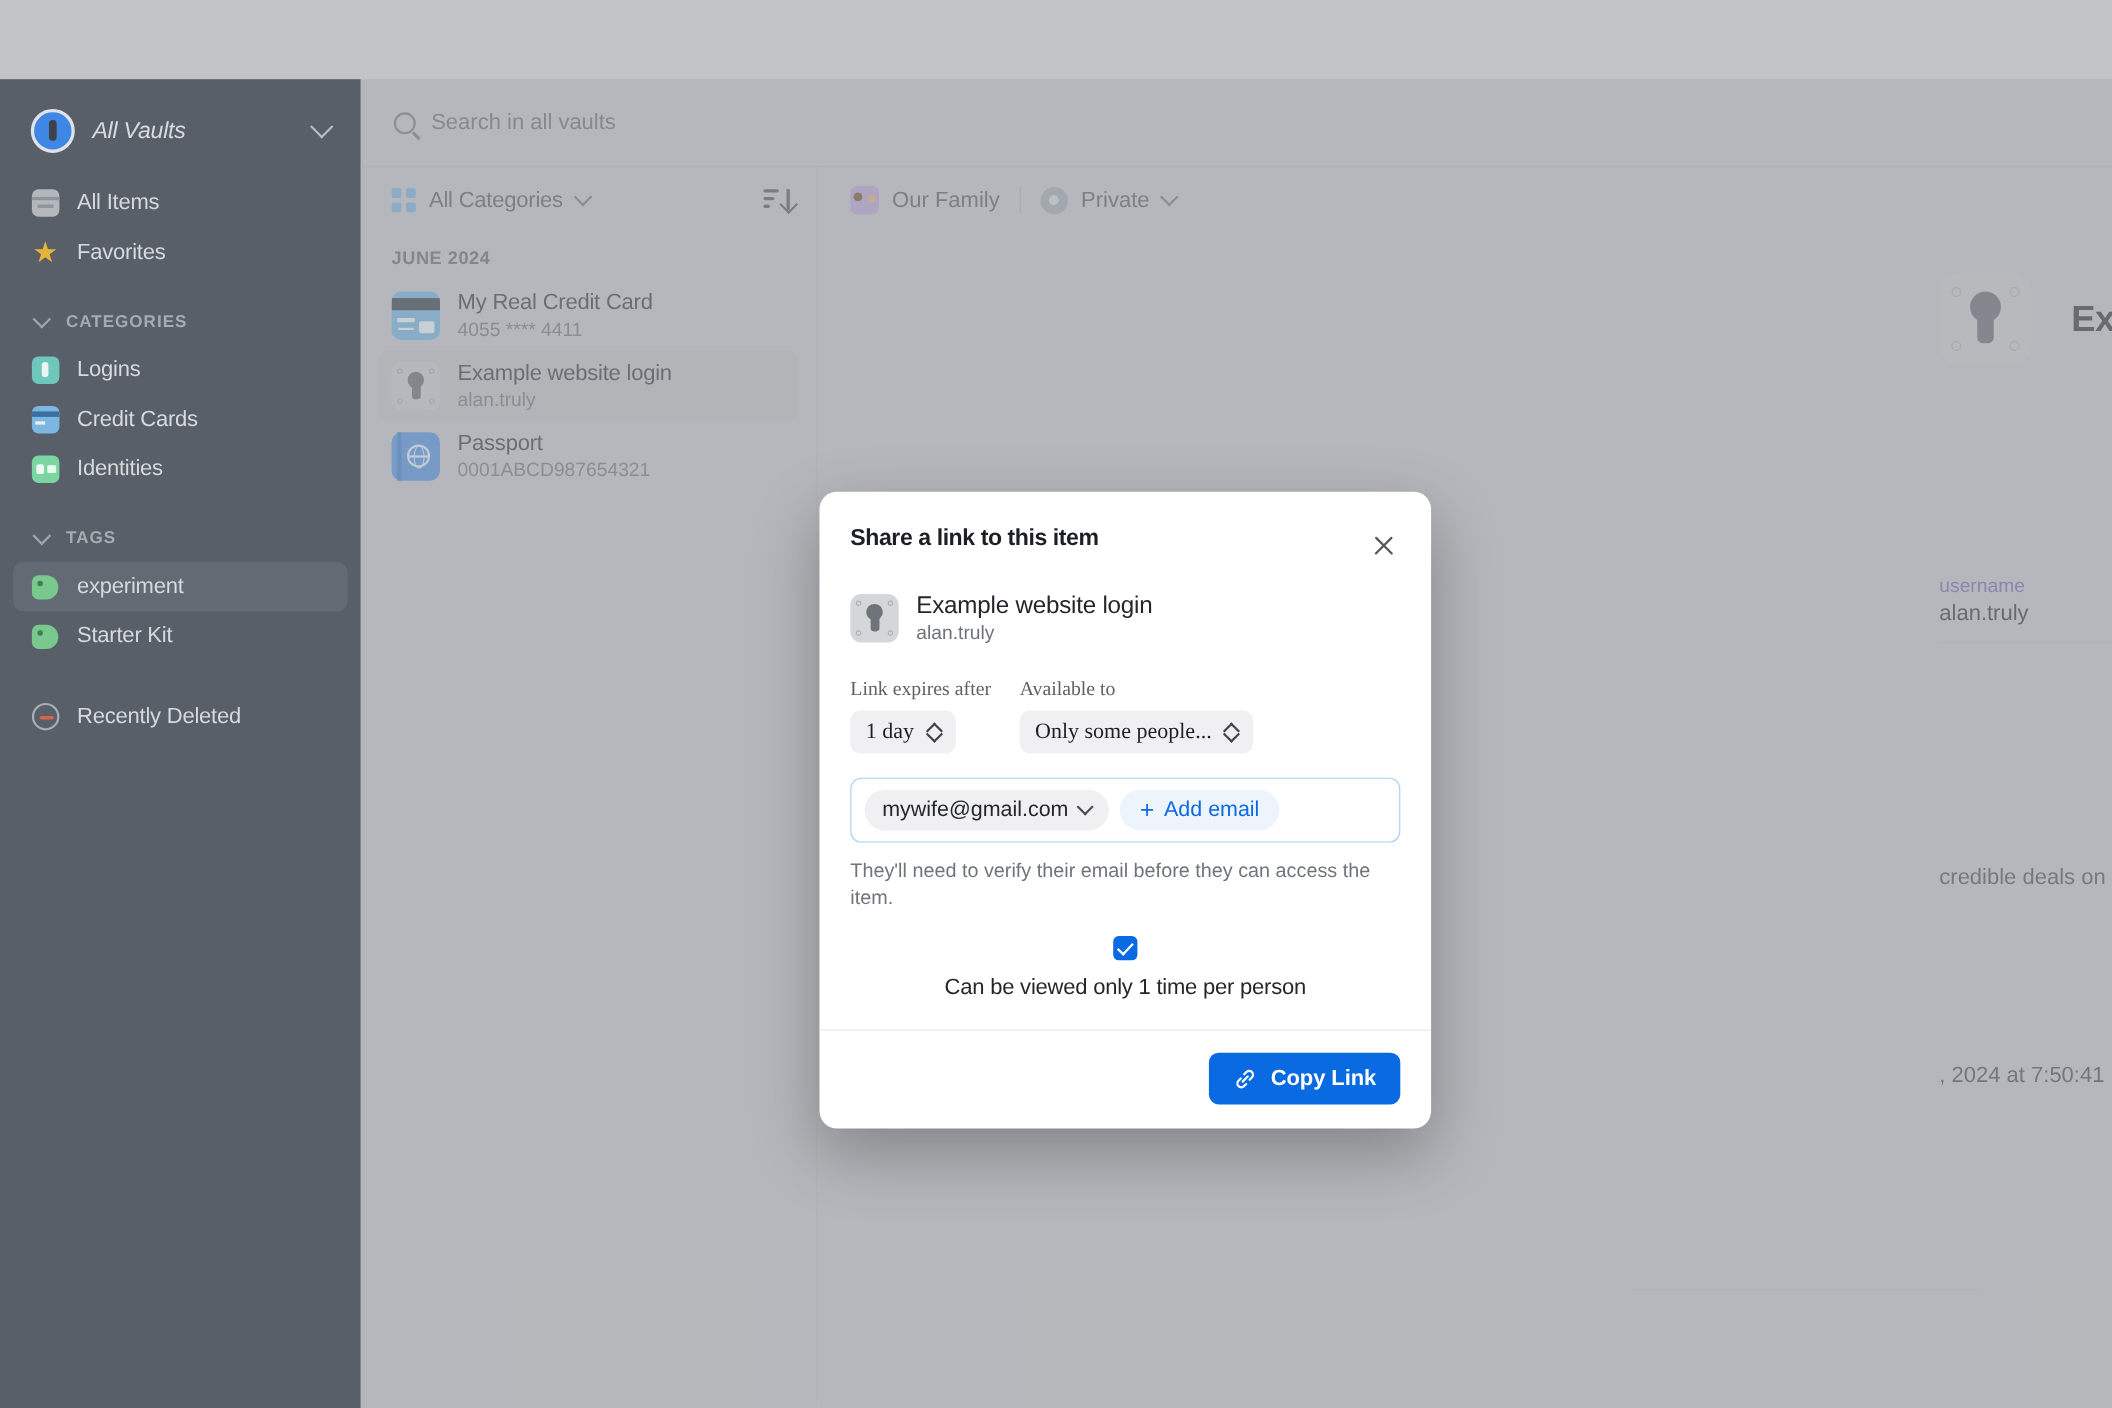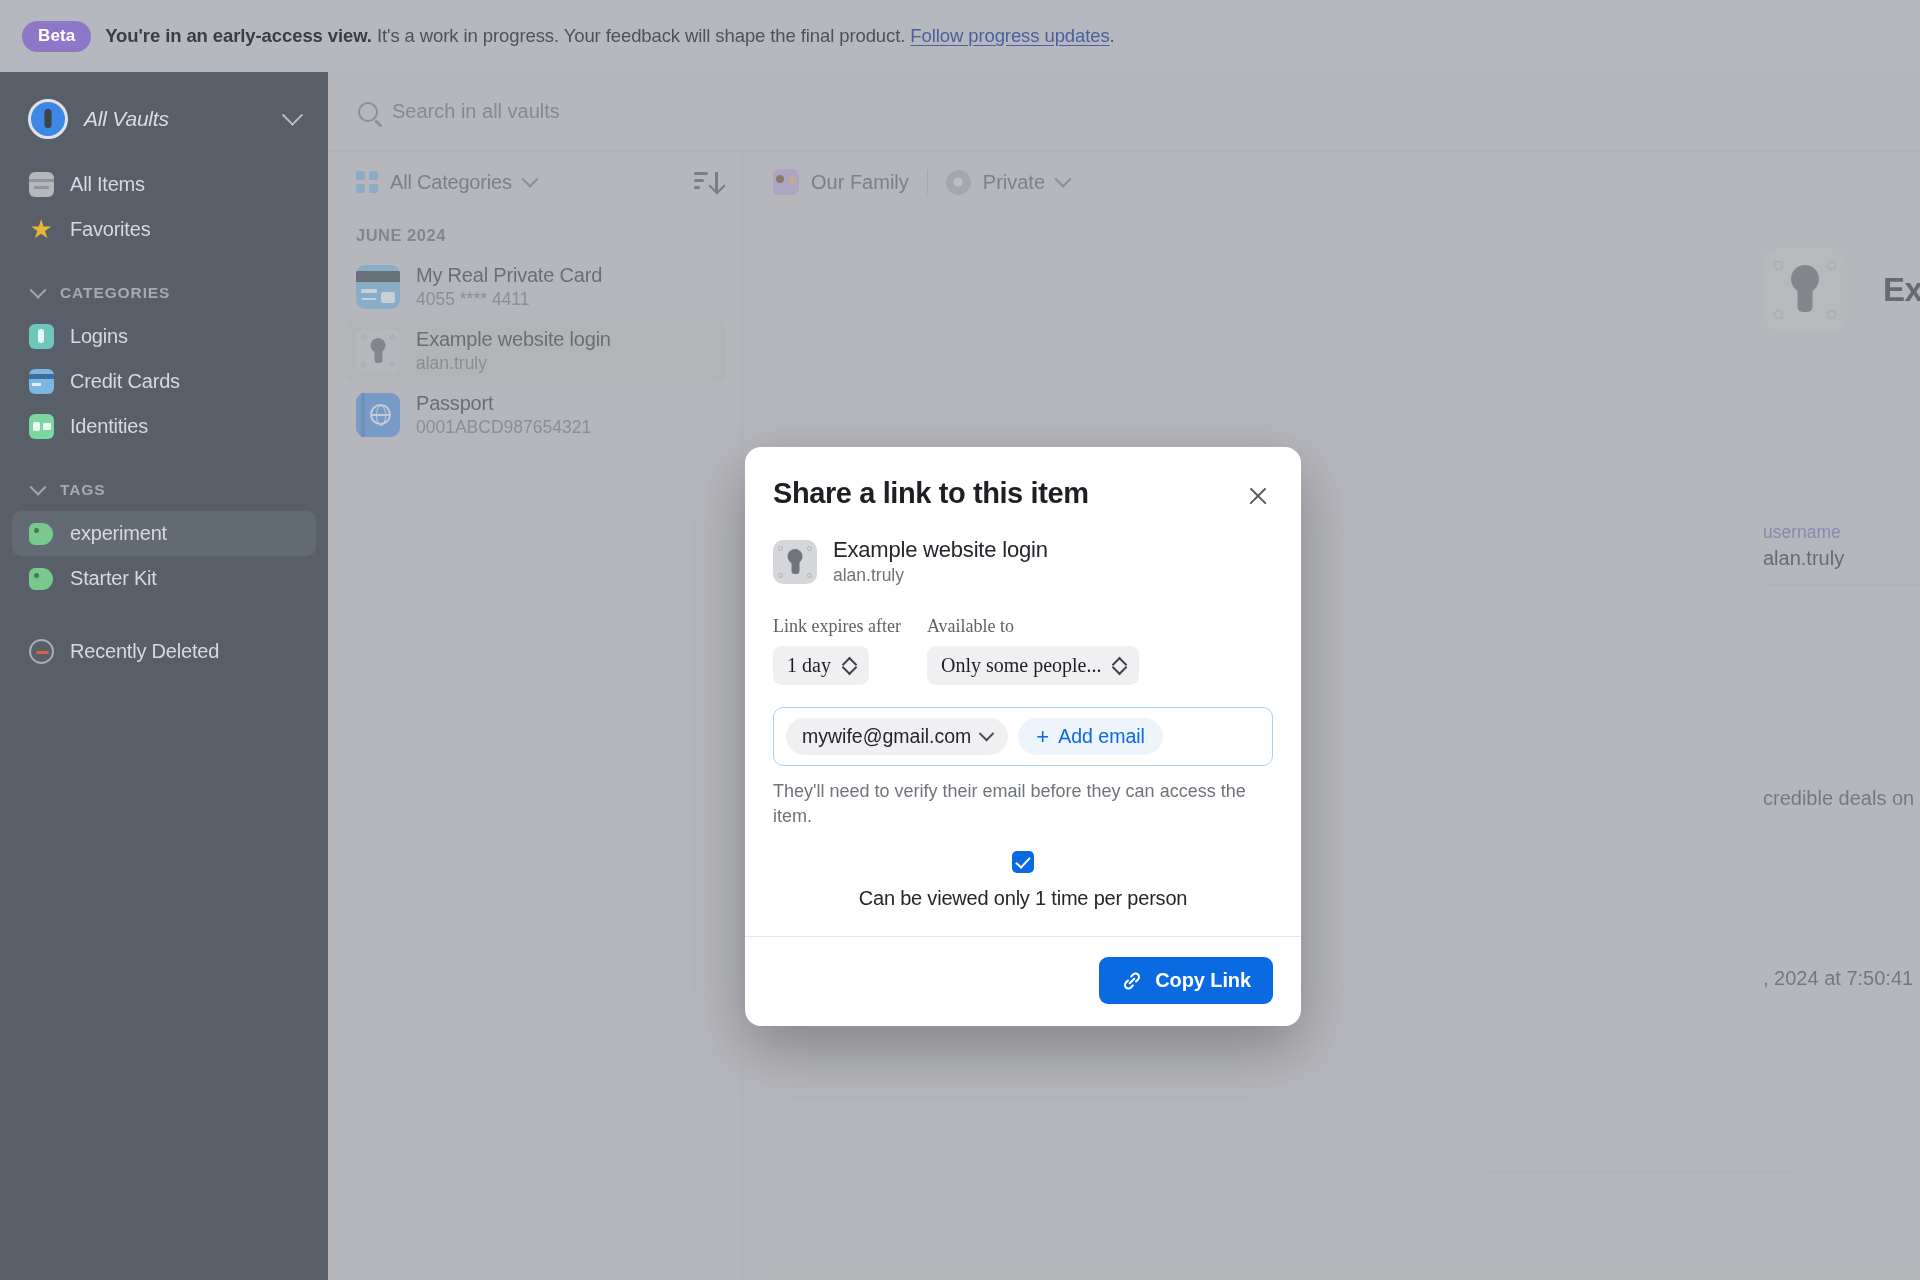--- a/index.html
+++ b/index.html
@@ -282,21 +282,21 @@
     left: 745px; top: 447px;
     width: 556px;
     background: #ffffff;
     border-radius: 16px;
     box-shadow: 0 22px 60px rgba(0,0,0,.28);
     z-index: 50;
     overflow: hidden;
   }
   .modal-body { padding: 30px 28px 0 28px; }
   .modal-head { display: flex; align-items: flex-start; }
-  .modal-title { font-size: 29px; font-weight: 700; color: #1d1f24; letter-spacing: -.4px; flex: 1; }
+  .modal-title { font-size: 21px; font-weight: 700; color: #1d1f24; letter-spacing: -.4px; flex: 1; }
   .close-x {
     width: 30px; height: 30px; position: relative; cursor: pointer; flex: 0 0 30px;
     margin-top: 4px;
   }
   .close-x::before, .close-x::after {
     content:""; position:absolute; left: 4px; top: 14px; width: 22px; height: 2.4px;
     background: #55595f; border-radius: 2px;
   }
   .close-x::before { transform: rotate(45deg); }
   .close-x::after  { transform: rotate(-45deg); }
@@ -380,24 +380,20 @@
     cursor: pointer; font-family: "Liberation Sans", sans-serif;
     letter-spacing: -.1px;
   }
   .link-ico { width: 22px; height: 22px; flex:0 0 22px; }
 </style>
 </head>
 <body>
 
 <div id="app">
 
-  <div class="beta-banner">
-    <span class="beta-pill">Beta</span>
-    <span class="beta-text"><b>You're in an early-access view.</b><span> It's a work in progress. Your feedback will shape the final product. </span><a class="beta-link" href="#">Follow progress updates</a><span>.</span></span>
-  </div>
 
   <div class="window">
 
     <div class="sidebar">
       <div class="vault-switch">
         <span class="onepw-logo"></span>
         <span class="vault-name">All Vaults</span>
         <span class="chev-down"></span>
       </div>
 
@@ -495,21 +491,21 @@
             </span>
           </div>
 
           <div class="month-label">JUNE 2024</div>
 
           <div class="item-row">
             <span class="item-ico ico-creditcard">
                 <span class="cc-chip"></span>
               </span>
             <span class="item-text">
-              <span class="item-title" style="display:block">My Real Private Card</span>
+              <span class="item-title" style="display:block">My Real Credit Card</span>
               <span class="item-sub" style="display:block">4055 **** 4411</span>
             </span>
           </div>
 
 
           <div class="item-row sel">
             <span class="item-ico ico-login">
               <span class="keyhole"></span>
                 <span class="dot d1"></span>
                 <span class="dot d2"></span>

